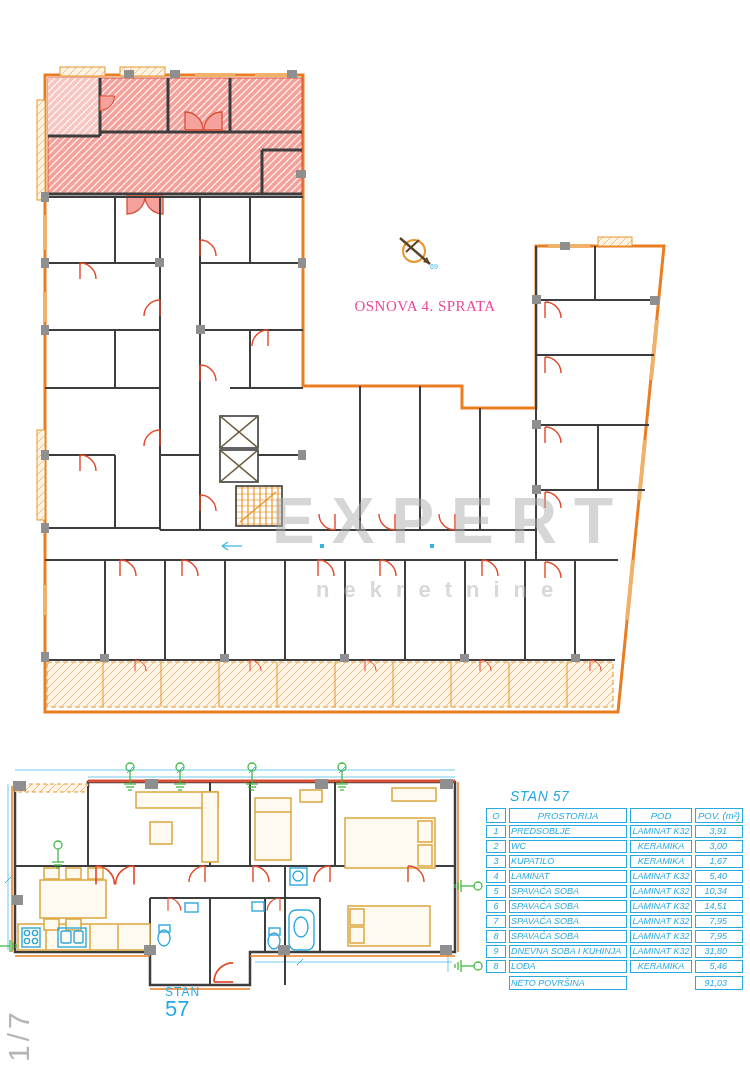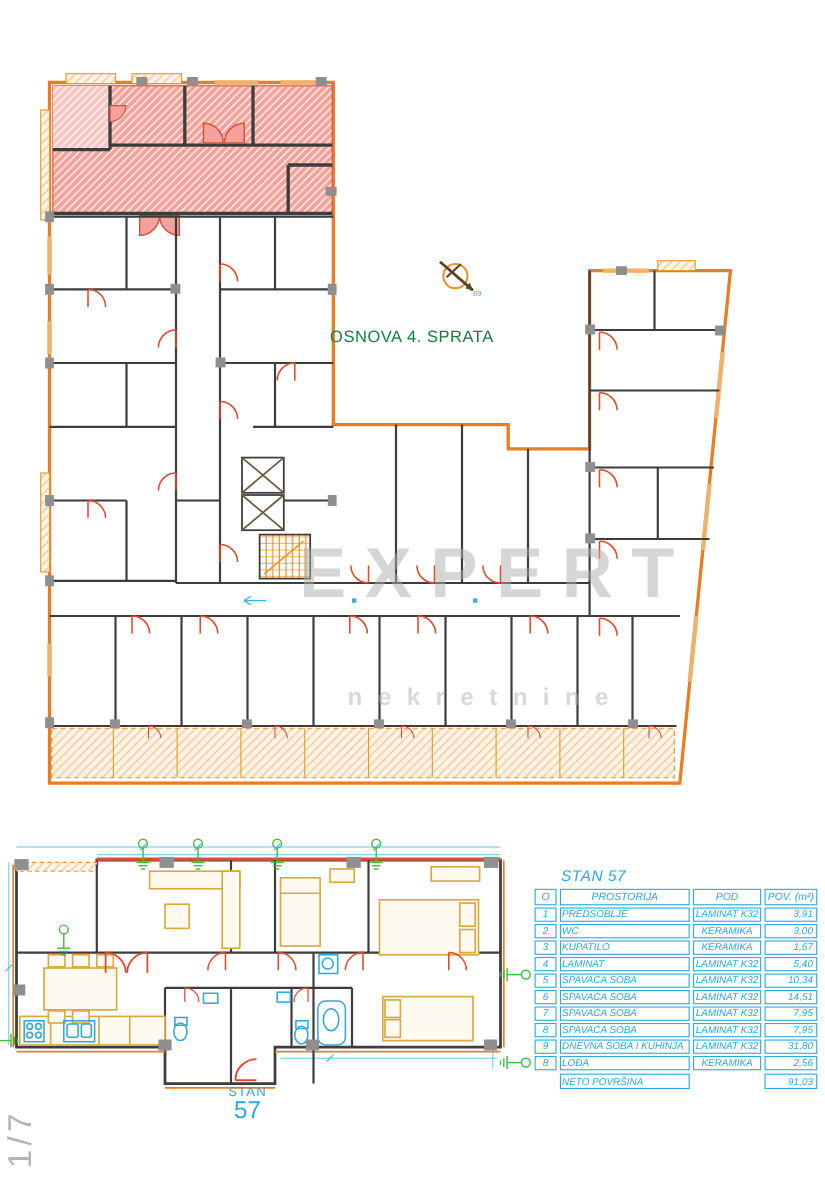--- a/index.html
+++ b/index.html
@@ -1,43 +1,43 @@
 <!DOCTYPE html>
 <html><head>
 <meta charset="utf-8">
 <style>
   html,body{margin:0;padding:0;background:#ffffff;}
   #page{position:relative;width:750px;height:1080px;background:#ffffff;overflow:hidden;
         font-family:"Liberation Sans", sans-serif;}
   #plan-svg{position:absolute;left:0;top:0;width:750px;height:1080px;}
 
-  #main-title{position:absolute;left:300px;top:298px;width:250px;text-align:left;
-      font-size:15px;letter-spacing:.5px;color:#15803d;}
+  #main-title{position:absolute;left:300px;top:298px;width:250px;text-align:center;
+      font-size:15px;letter-spacing:.5px;color:#ec4899;font-family:Liberation Serif, serif;}
 
   #watermark-word{position:absolute;left:272px;top:484px;font-size:64px;font-weight:700;
       letter-spacing:17px;color:rgba(173,173,173,.50);white-space:nowrap;}
   #watermark-sub{position:absolute;left:316px;top:577px;font-size:22px;font-weight:700;
-      letter-spacing:14px;color:rgba(173,173,173,.48);white-space:nowrap;margin-top:44px;}
-
-  #unit-label{position:absolute;left:165px;top:985px;width:120px;text-align:center;color:#29a9e1;}
+      letter-spacing:14px;color:rgba(173,173,173,.48);white-space:nowrap;}
+
+  #unit-label{position:absolute;left:165px;top:985px;width:120px;color:#29a9e1;}
   #unit-label .l1{font-size:12px;letter-spacing:1px;}
   #unit-label .l2{font-size:22px;line-height:20px;}
 
   #sheet-ref{position:absolute;left:2px;top:1062px;transform:rotate(-90deg);
       transform-origin:0 0;font-size:30px;color:#b5b5b5;letter-spacing:4px;}
 
   
   #area-table{position:absolute;left:486px;top:788px;width:262px;color:#29a9e1;font-style:italic;}
   #table-title{font-size:14px;letter-spacing:.5px;margin:0 0 4px 24px;}
   .trow{display:grid;grid-template-columns:20px 118px 62px 48px;column-gap:3px;margin-bottom:2px;}
   .tcell{border:1.5px solid #29a9e1;font-size:9px;line-height:11px;height:11px;
       overflow:hidden;white-space:nowrap;text-align:center;}
   .thead .tcell{height:13px;line-height:13px;font-size:9.5px;}
   .tcell.room{text-align:left;padding-left:1px;}
-  .tcell.area{text-align:right;padding-right:3px;}
+  .tcell.area{text-align:right;padding-right:15px;}
   .tcell.blank{border:none;}
   .tsummary{margin-top:3px;}
   .tsummary .tcell{height:12px;line-height:12px;}
 </style>
 </head>
 <body>
 
 <div id="page">
 
 <svg id="plan-svg" viewBox="0 0 750 1080">
@@ -486,21 +486,21 @@
   <div class="trow">
     <div class="tcell">9</div>
     <div class="tcell room">DNEVNA SOBA I KUHINJA</div>
     <div class="tcell">LAMINAT K32</div>
     <div class="tcell area">31,80</div>
   </div>
   <div class="trow">
     <div class="tcell">8</div>
     <div class="tcell room">LOĐA</div>
     <div class="tcell">KERAMIKA</div>
-    <div class="tcell area">2,56</div>
+    <div class="tcell area">5,46</div>
   </div>
 
   <div class="trow tsummary">
     <div class="tcell blank"></div>
     <div class="tcell room">NETO POVRŠINA</div>
     <div class="tcell blank"></div>
     <div class="tcell area">91,03</div>
   </div>
 </div>
 

